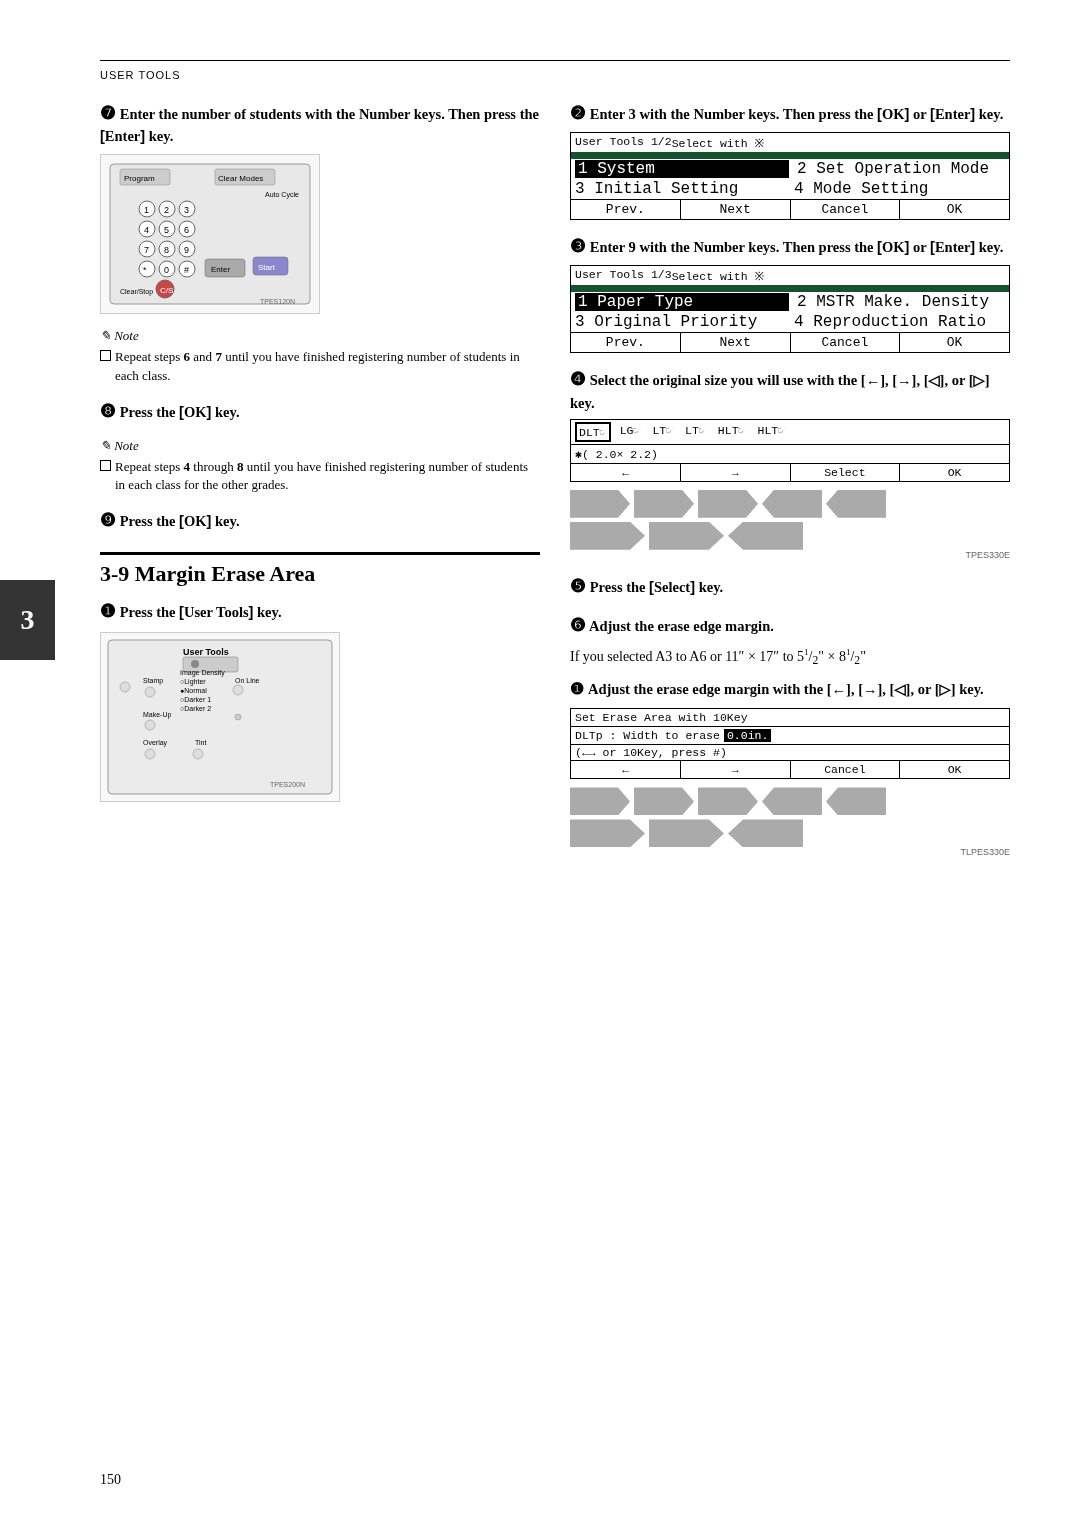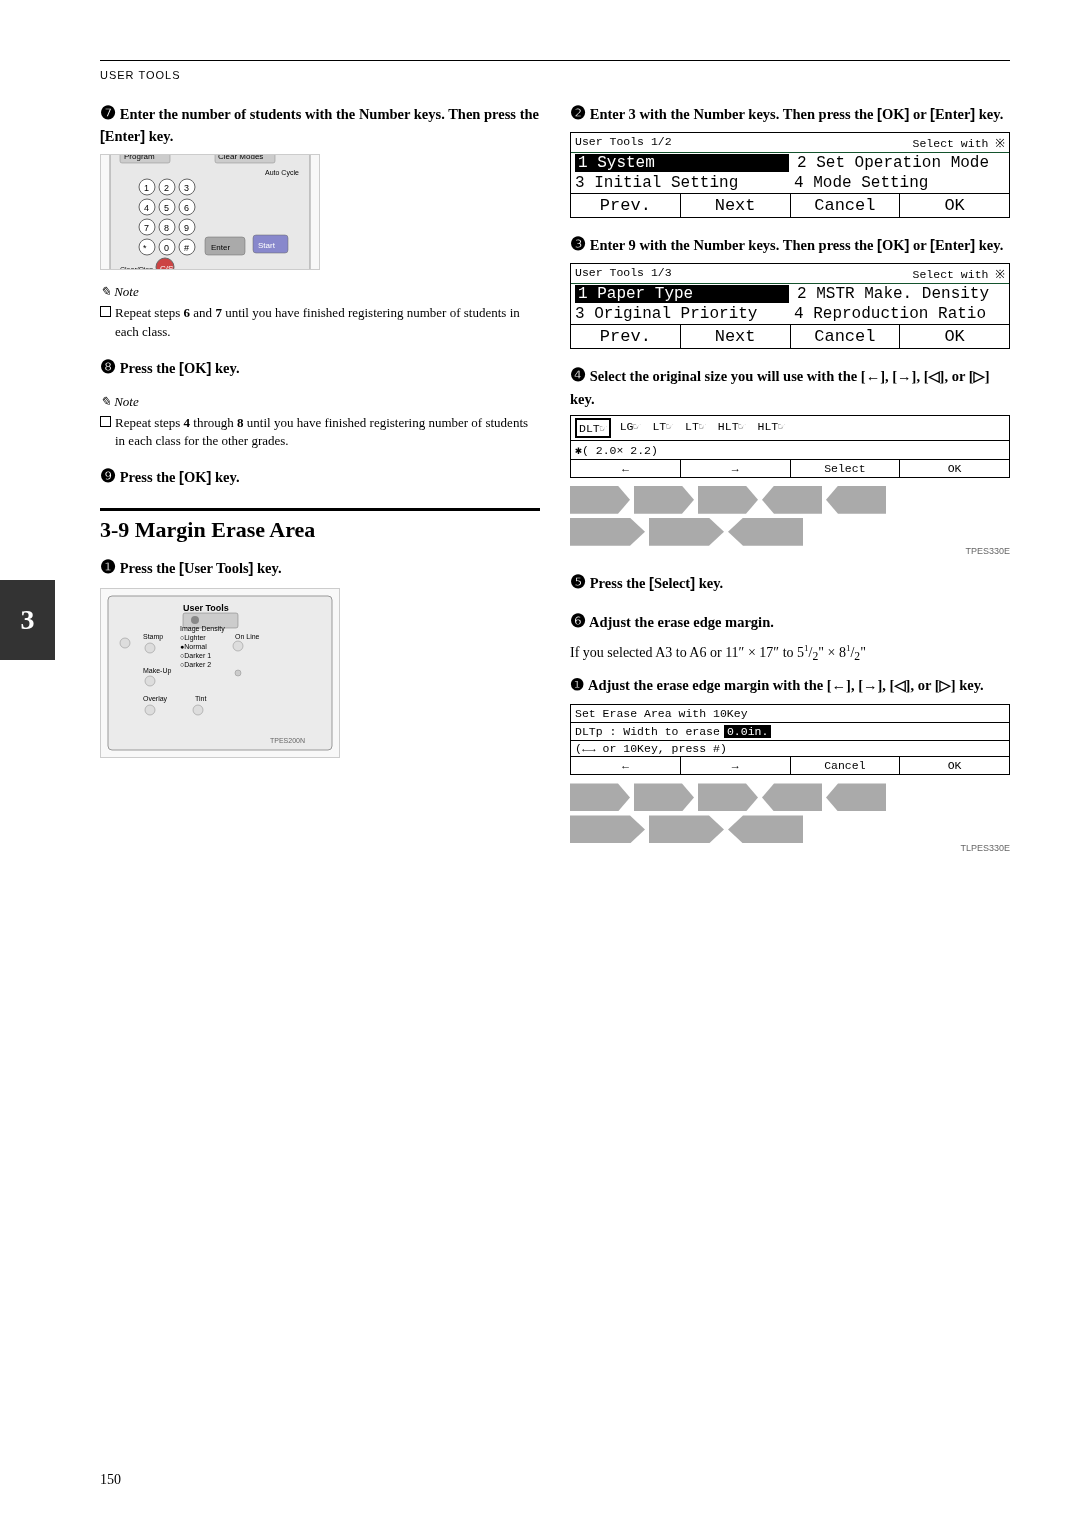--- a/index.html
+++ b/index.html
@@ -106,21 +106,21 @@
       width: 11px;
       height: 11px;
       border: 1px solid #000;
       flex-shrink: 0;
       margin-top: 2px;
     }
 
     
     .device-img {
       width: 220px;
-      height: 116px;
+      height: 160px;
       border: 1px solid #ccc;
       background: #f8f8f8;
       display: flex;
       align-items: center;
       justify-content: center;
       margin: 8px 0;
       position: relative;
       overflow: hidden;
     }
 
@@ -133,23 +133,22 @@
     .screen-box {
       border: 1px solid #000;
       margin: 6px 0 10px 0;
       font-size: 12px;
       font-family: 'Courier New', monospace;
       background: #fff;
     }
 
     .screen-title-row {
       display: flex;
-      justify-content: space-between;
       padding: 2px 4px;
-      border-bottom: 1px solid #14532d;
+      border-bottom: 7px solid #14532d;
       font-size: 11.5px;
     }
 
     .screen-row {
       display: flex;
       gap: 0;
       padding: 1px 4px;
     }
 
     .screen-row span {
@@ -165,21 +164,21 @@
 
     .screen-btn-row {
       display: flex;
       border-top: 1px solid #000;
     }
 
     .screen-btn {
       flex: 1;
       text-align: center;
       padding: 2px 0;
-      font-size: 17px;
+      font-size: 13px;
       border-right: 1px solid #000;
     }
 
     .screen-btn:last-child {
       border-right: none;
     }
 
     
     .section-heading {
       font-size: 22px;

